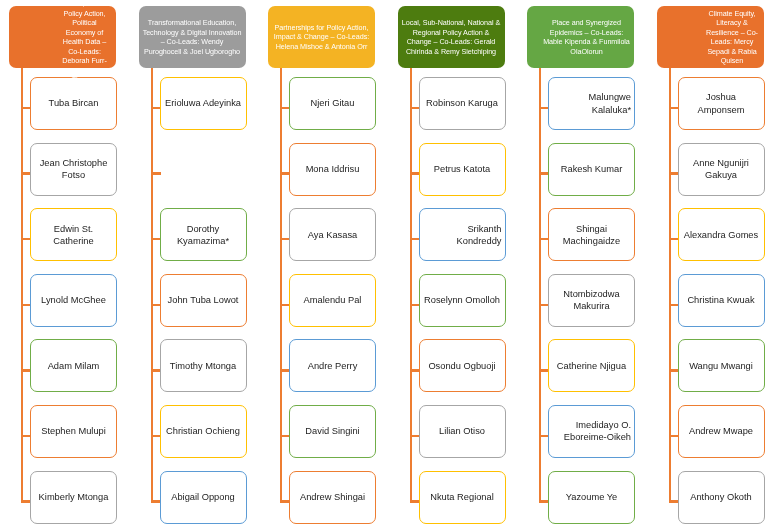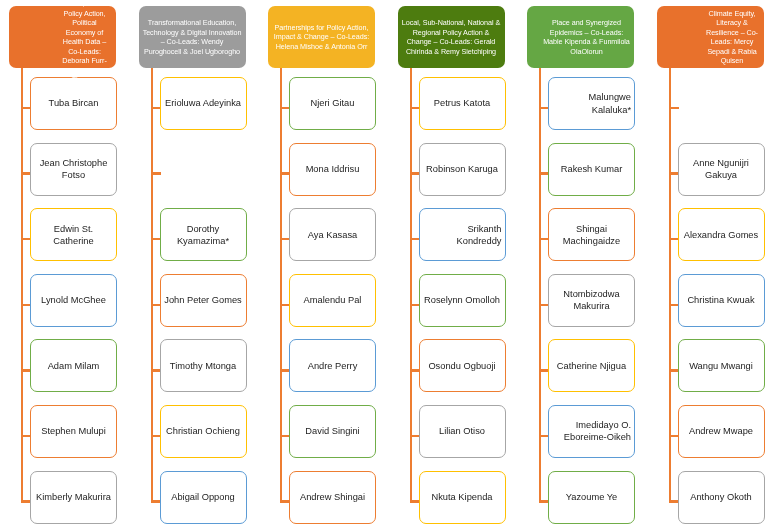--- a/index.html
+++ b/index.html
@@ -136,42 +136,42 @@
         <div class="node-row">
           <div class="stub"></div>
           <div class="node-box b-green">Adam Milam</div>
         </div>
         <div class="node-row">
           <div class="stub"></div>
           <div class="node-box b-orange">Stephen Mulupi</div>
         </div>
         <div class="node-row">
           <div class="stub"></div>
-          <div class="node-box b-gray">Kimberly Makurira</div>
+          <div class="node-box b-gray">Kimberly Mtonga</div>
         </div>
       </div>
     </div>
     <div class="column">
       <div class="col-header c-gray">Transformational Education, Technology &amp; Digital Innovation – Co-Leads: Wendy Puroghocell &amp; Joel Ugborogho</div>
       <div class="spine" style="height: 434.4px;"></div>
       <div class="nodes">
         <div class="node-row">
           <div class="stub"></div>
           <div class="node-box b-yellow">Erioluwa Adeyinka</div>
         </div>
         <div class="node-row">
           <div class="stub"></div>
         </div>
         <div class="node-row">
           <div class="stub"></div>
           <div class="node-box b-green">Dorothy Kyamazima*</div>
         </div>
         <div class="node-row">
           <div class="stub"></div>
-          <div class="node-box b-orange">John Peter Gomes</div>
+          <div class="node-box b-orange">John Tuba Lowot</div>
         </div>
         <div class="node-row">
           <div class="stub"></div>
           <div class="node-box b-gray">Timothy Mtonga</div>
         </div>
         <div class="node-row">
           <div class="stub"></div>
           <div class="node-box b-yellow">Christian Ochieng</div>
         </div>
         <div class="node-row">
@@ -213,45 +213,45 @@
           <div class="node-box b-orange">Andrew Shingai</div>
         </div>
       </div>
     </div>
     <div class="column">
       <div class="col-header c-blue">Local, Sub-National,  National &amp; Regional Policy Action &amp; Change – Co-Leads: Gerald Chirinda &amp; Remy Sietchiping</div>
       <div class="spine" style="height: 434.4px;"></div>
       <div class="nodes">
         <div class="node-row">
           <div class="stub"></div>
+          <div class="node-box b-gray">Robinson Karuga</div>
+        </div>
+        <div class="node-row">
+          <div class="stub"></div>
           <div class="node-box b-yellow">Petrus Katota</div>
         </div>
         <div class="node-row">
           <div class="stub"></div>
-          <div class="node-box b-gray">Robinson Karuga</div>
-        </div>
-        <div class="node-row">
-          <div class="stub"></div>
           <div class="node-box b-blue">Srikanth Kondreddy</div>
         </div>
         <div class="node-row">
           <div class="stub"></div>
           <div class="node-box b-green">Roselynn Omolloh</div>
         </div>
         <div class="node-row">
           <div class="stub"></div>
           <div class="node-box b-orange">Osondu Ogbuoji</div>
         </div>
         <div class="node-row">
           <div class="stub"></div>
           <div class="node-box b-gray">Lilian Otiso</div>
         </div>
         <div class="node-row">
           <div class="stub"></div>
-          <div class="node-box b-yellow">Nkuta Kipenda</div>
+          <div class="node-box b-yellow">Nkuta Regional</div>
         </div>
       </div>
     </div>
     <div class="column">
       <div class="col-header c-green">Place and Synergized Epidemics – Co-Leads: Mable Kipenda &amp; Funmilola OlaOlorun</div>
       <div class="spine" style="height: 434.4px;"></div>
       <div class="nodes">
         <div class="node-row">
           <div class="stub"></div>
           <div class="node-box b-blue">Malungwe Kalaluka*</div>
@@ -281,20 +281,21 @@
           <div class="node-box b-green">Yazoume Ye</div>
         </div>
       </div>
     </div>
     <div class="column">
       <div class="col-header c-orange">Climate Equity, Literacy &amp; Resilience – Co-Leads: Mercy Sepadi &amp; Rabia Quisen</div>
       <div class="spine" style="height: 434.4px;"></div>
       <div class="nodes">
         <div class="node-row">
           <div class="stub"></div>
+          <div class="node-box b-orange">Joshua Amponsem</div>
         </div>
         <div class="node-row">
           <div class="stub"></div>
           <div class="node-box b-gray">Anne Ngunijri Gakuya</div>
         </div>
         <div class="node-row">
           <div class="stub"></div>
           <div class="node-box b-yellow">Alexandra Gomes</div>
         </div>
         <div class="node-row">

